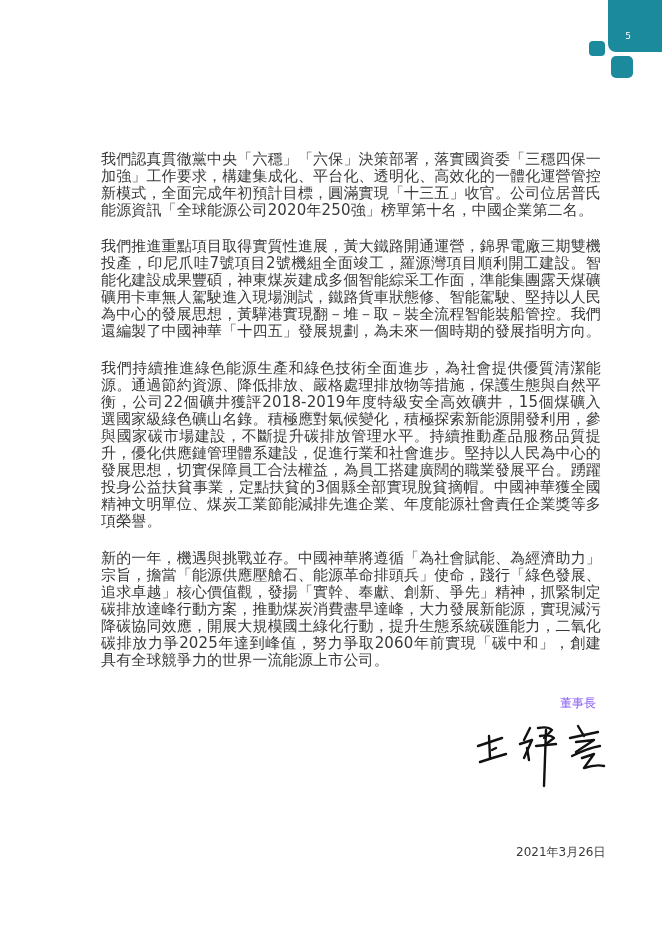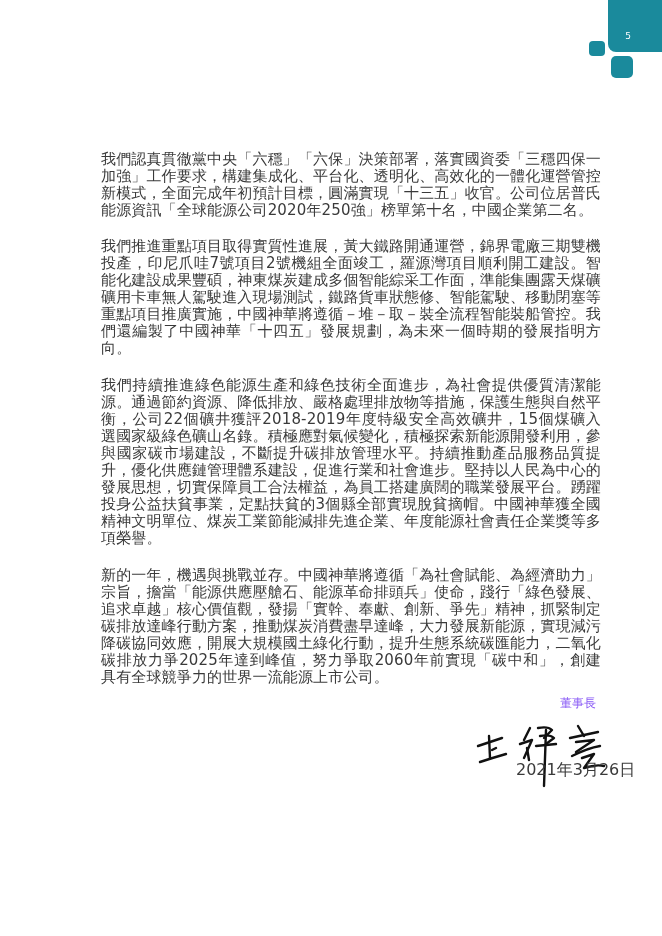--- a/index.html
+++ b/index.html
@@ -33,35 +33,35 @@
   }
   .para.p3 { margin-top: -1px; }
   .sign-title {
     position: absolute; left: 560px; top: 695px;
     font-size: 12px; color: #8b5cf6;
   }
   .signature {
     position: absolute; left: 472px; top: 718px; width: 140px; height: 70px;
   }
   .sign-date {
-    position: absolute; left: 516px; top: 760px;
-    font-size: 16px; color: #3a3a3a;
+    position: absolute; left: 516px; top: 844px;
+    font-size: 12px; color: #3a3a3a;
   }
 </style>
 </head>
 <body>
 
 <div class="deco-main"></div>
 <div class="page-number">5</div>
 <div class="deco-sq1"></div>
 <div class="deco-sq2"></div>
 
 <div class="content">
   <p class="para p1">我們認真貫徹黨中央「六穩」「六保」決策部署，落實國資委「三穩四保一加強」工作要求，構建集成化、平台化、透明化、高效化的一體化運營管控新模式，全面完成年初預計目標，圓滿實現「十三五」收官。公司位居普氏能源資訊「全球能源公司2020年250強」榜單第十名，中國企業第二名。</p>
-  <p class="para p3">我們推進重點項目取得實質性進展，黃大鐵路開通運營，錦界電廠三期雙機投產，印尼爪哇7號項目2號機組全面竣工，羅源灣項目順利開工建設。智能化建設成果豐碩，神東煤炭建成多個智能綜采工作面，準能集團露天煤礦礦用卡車無人駕駛進入現場測試，鐵路貨車狀態修、智能駕駛、移動閉塞等重點項目推廣實施，中國神華將遵循－堆－取－裝全流程智能裝船管控。我們還編製了中國神華「十四五」發展規劃，為未來一個時期的發展指明方向。</p>
+  <p class="para p3">我們推進重點項目取得實質性進展，黃大鐵路開通運營，錦界電廠三期雙機投產，印尼爪哇7號項目2號機組全面竣工，羅源灣項目順利開工建設。智能化建設成果豐碩，神東煤炭建成多個智能綜采工作面，準能集團露天煤礦礦用卡車無人駕駛進入現場測試，鐵路貨車狀態修、智能駕駛、堅持以人民為中心的發展思想，黃驊港實現翻－堆－取－裝全流程智能裝船管控。我們還編製了中國神華「十四五」發展規劃，為未來一個時期的發展指明方向。</p>
   <p class="para p4">我們持續推進綠色能源生產和綠色技術全面進步，為社會提供優質清潔能源。通過節約資源、降低排放、嚴格處理排放物等措施，保護生態與自然平衡，公司22個礦井獲評2018-2019年度特級安全高效礦井，15個煤礦入選國家級綠色礦山名錄。積極應對氣候變化，積極探索新能源開發利用，參與國家碳市場建設，不斷提升碳排放管理水平。持續推動產品服務品質提升，優化供應鏈管理體系建設，促進行業和社會進步。堅持以人民為中心的發展思想，切實保障員工合法權益，為員工搭建廣闊的職業發展平台。踴躍投身公益扶貧事業，定點扶貧的3個縣全部實現脫貧摘帽。中國神華獲全國精神文明單位、煤炭工業節能減排先進企業、年度能源社會責任企業獎等多項榮譽。</p>
   <p class="para p5">新的一年，機遇與挑戰並存。中國神華將遵循「為社會賦能、為經濟助力」宗旨，擔當「能源供應壓艙石、能源革命排頭兵」使命，踐行「綠色發展、追求卓越」核心價值觀，發揚「實幹、奉獻、創新、爭先」精神，抓緊制定碳排放達峰行動方案，推動煤炭消費盡早達峰，大力發展新能源，實現減污降碳協同效應，開展大規模國土綠化行動，提升生態系統碳匯能力，二氧化碳排放力爭2025年達到峰值，努力爭取2060年前實現「碳中和」，創建具有全球競爭力的世界一流能源上市公司。</p>
 </div>
 
 <div class="sign-title">董事長</div>
 
 <svg class="signature" viewBox="0 0 140 70" xmlns="http://www.w3.org/2000/svg">
   <g fill="none" stroke="#111" stroke-width="2.4" stroke-linecap="round" stroke-linejoin="round">
 
     <path d="M6 28 L30 20"></path>

